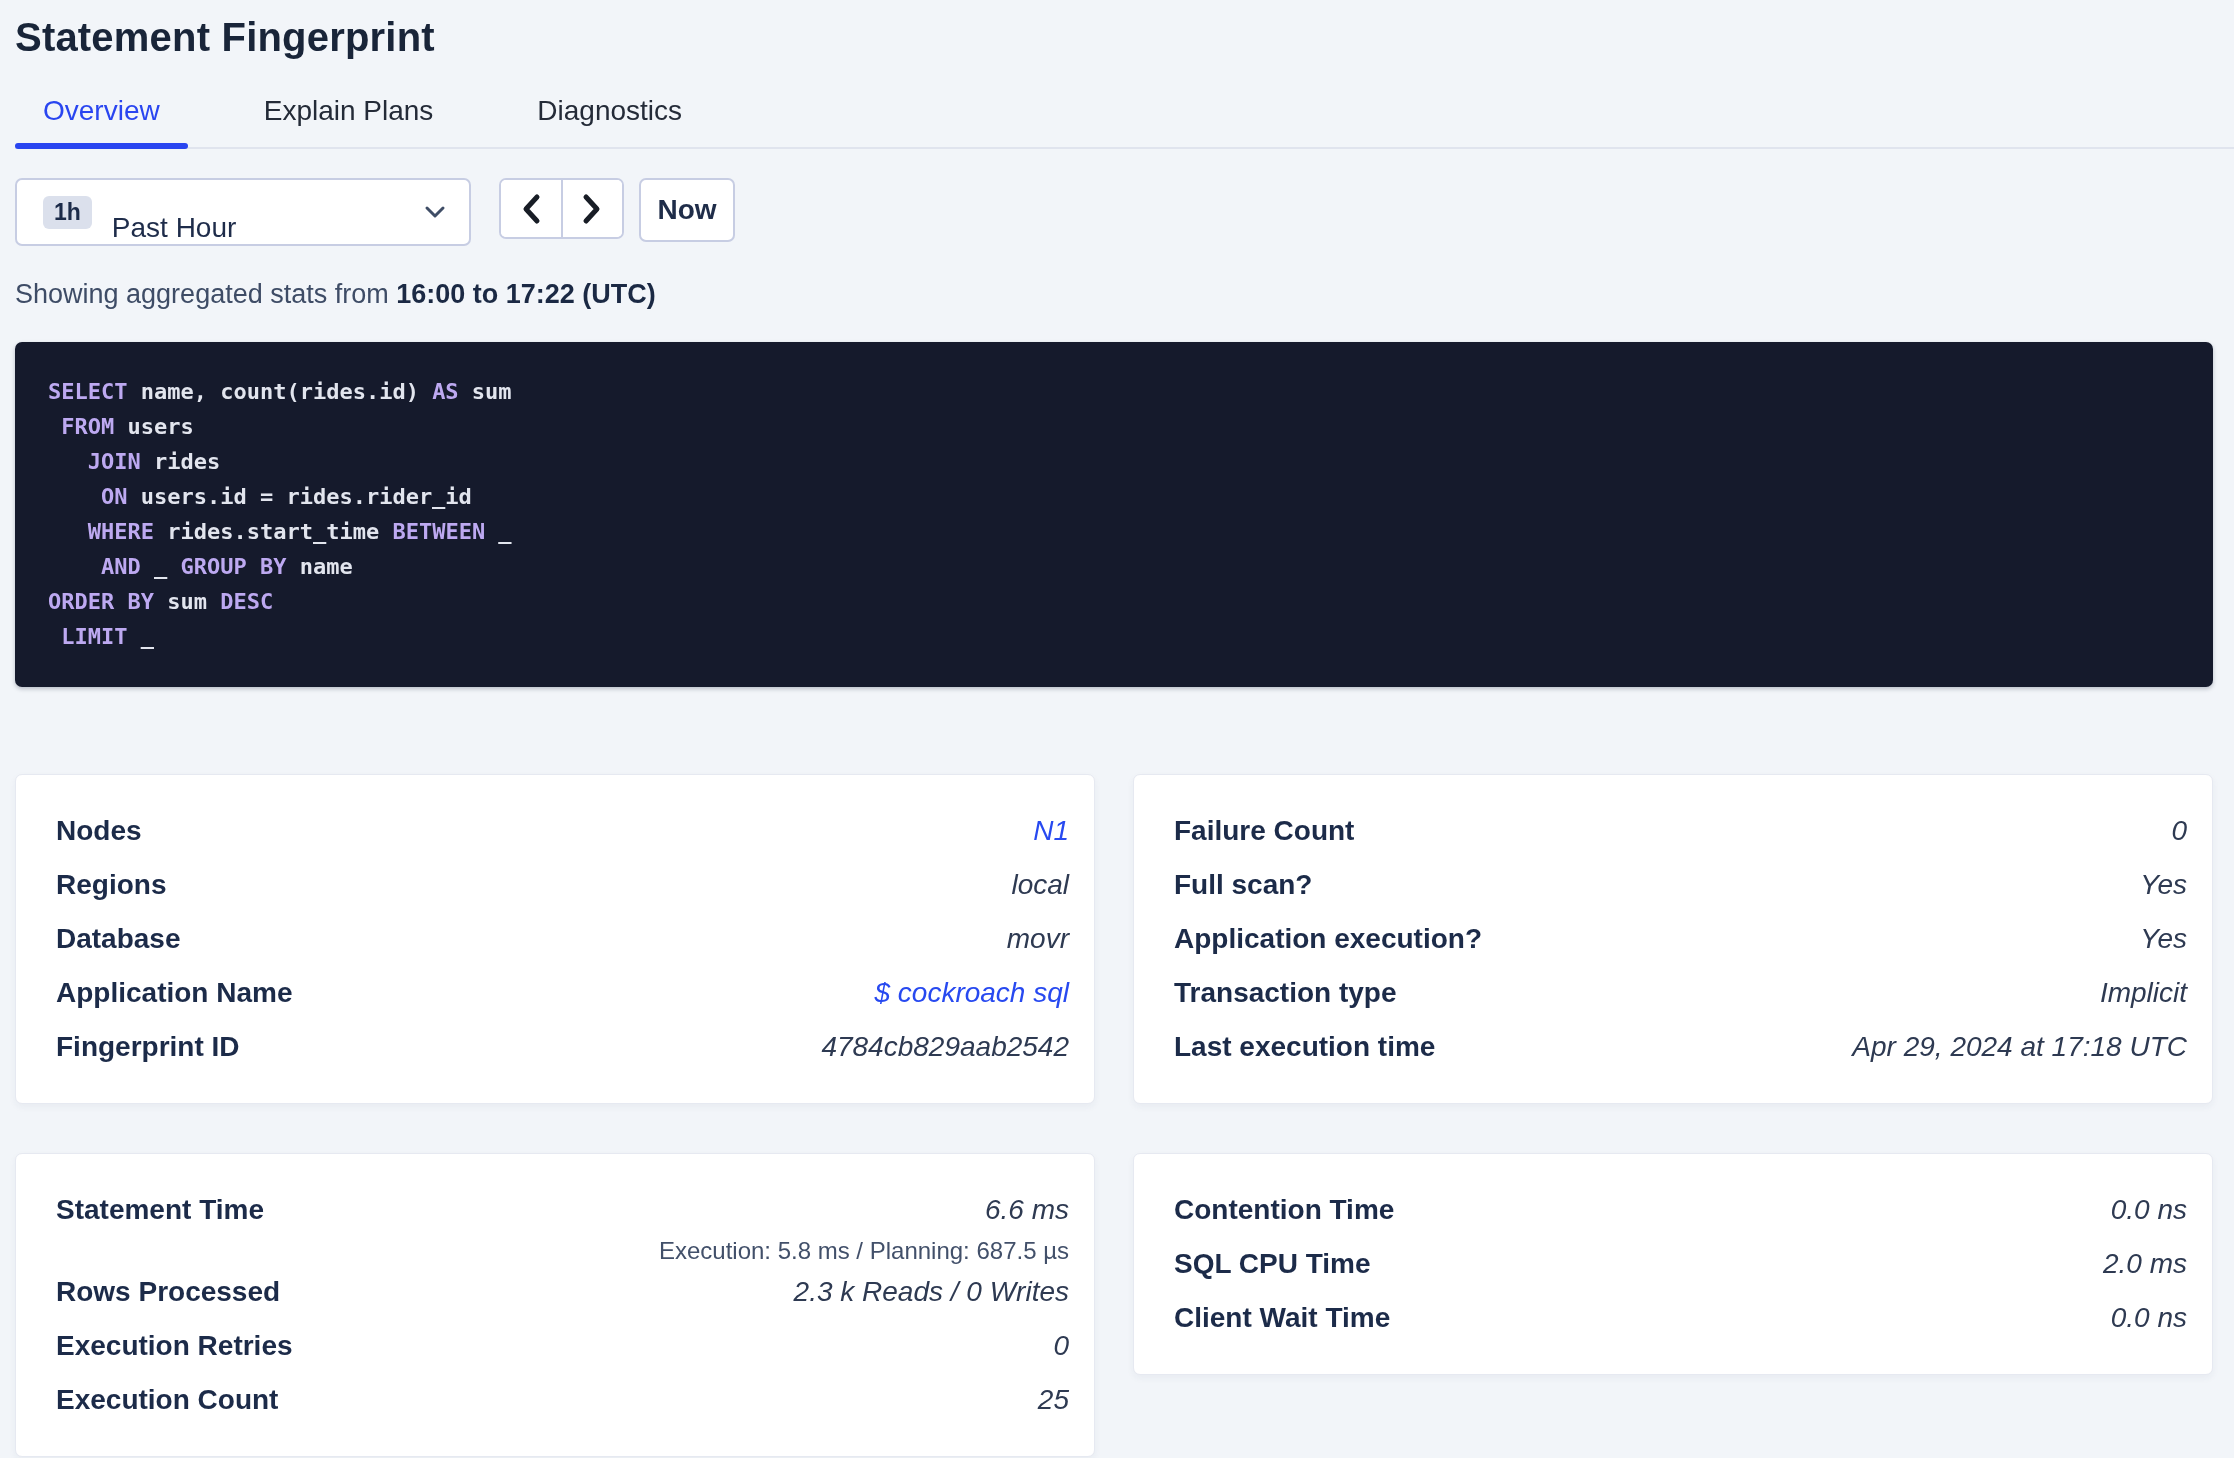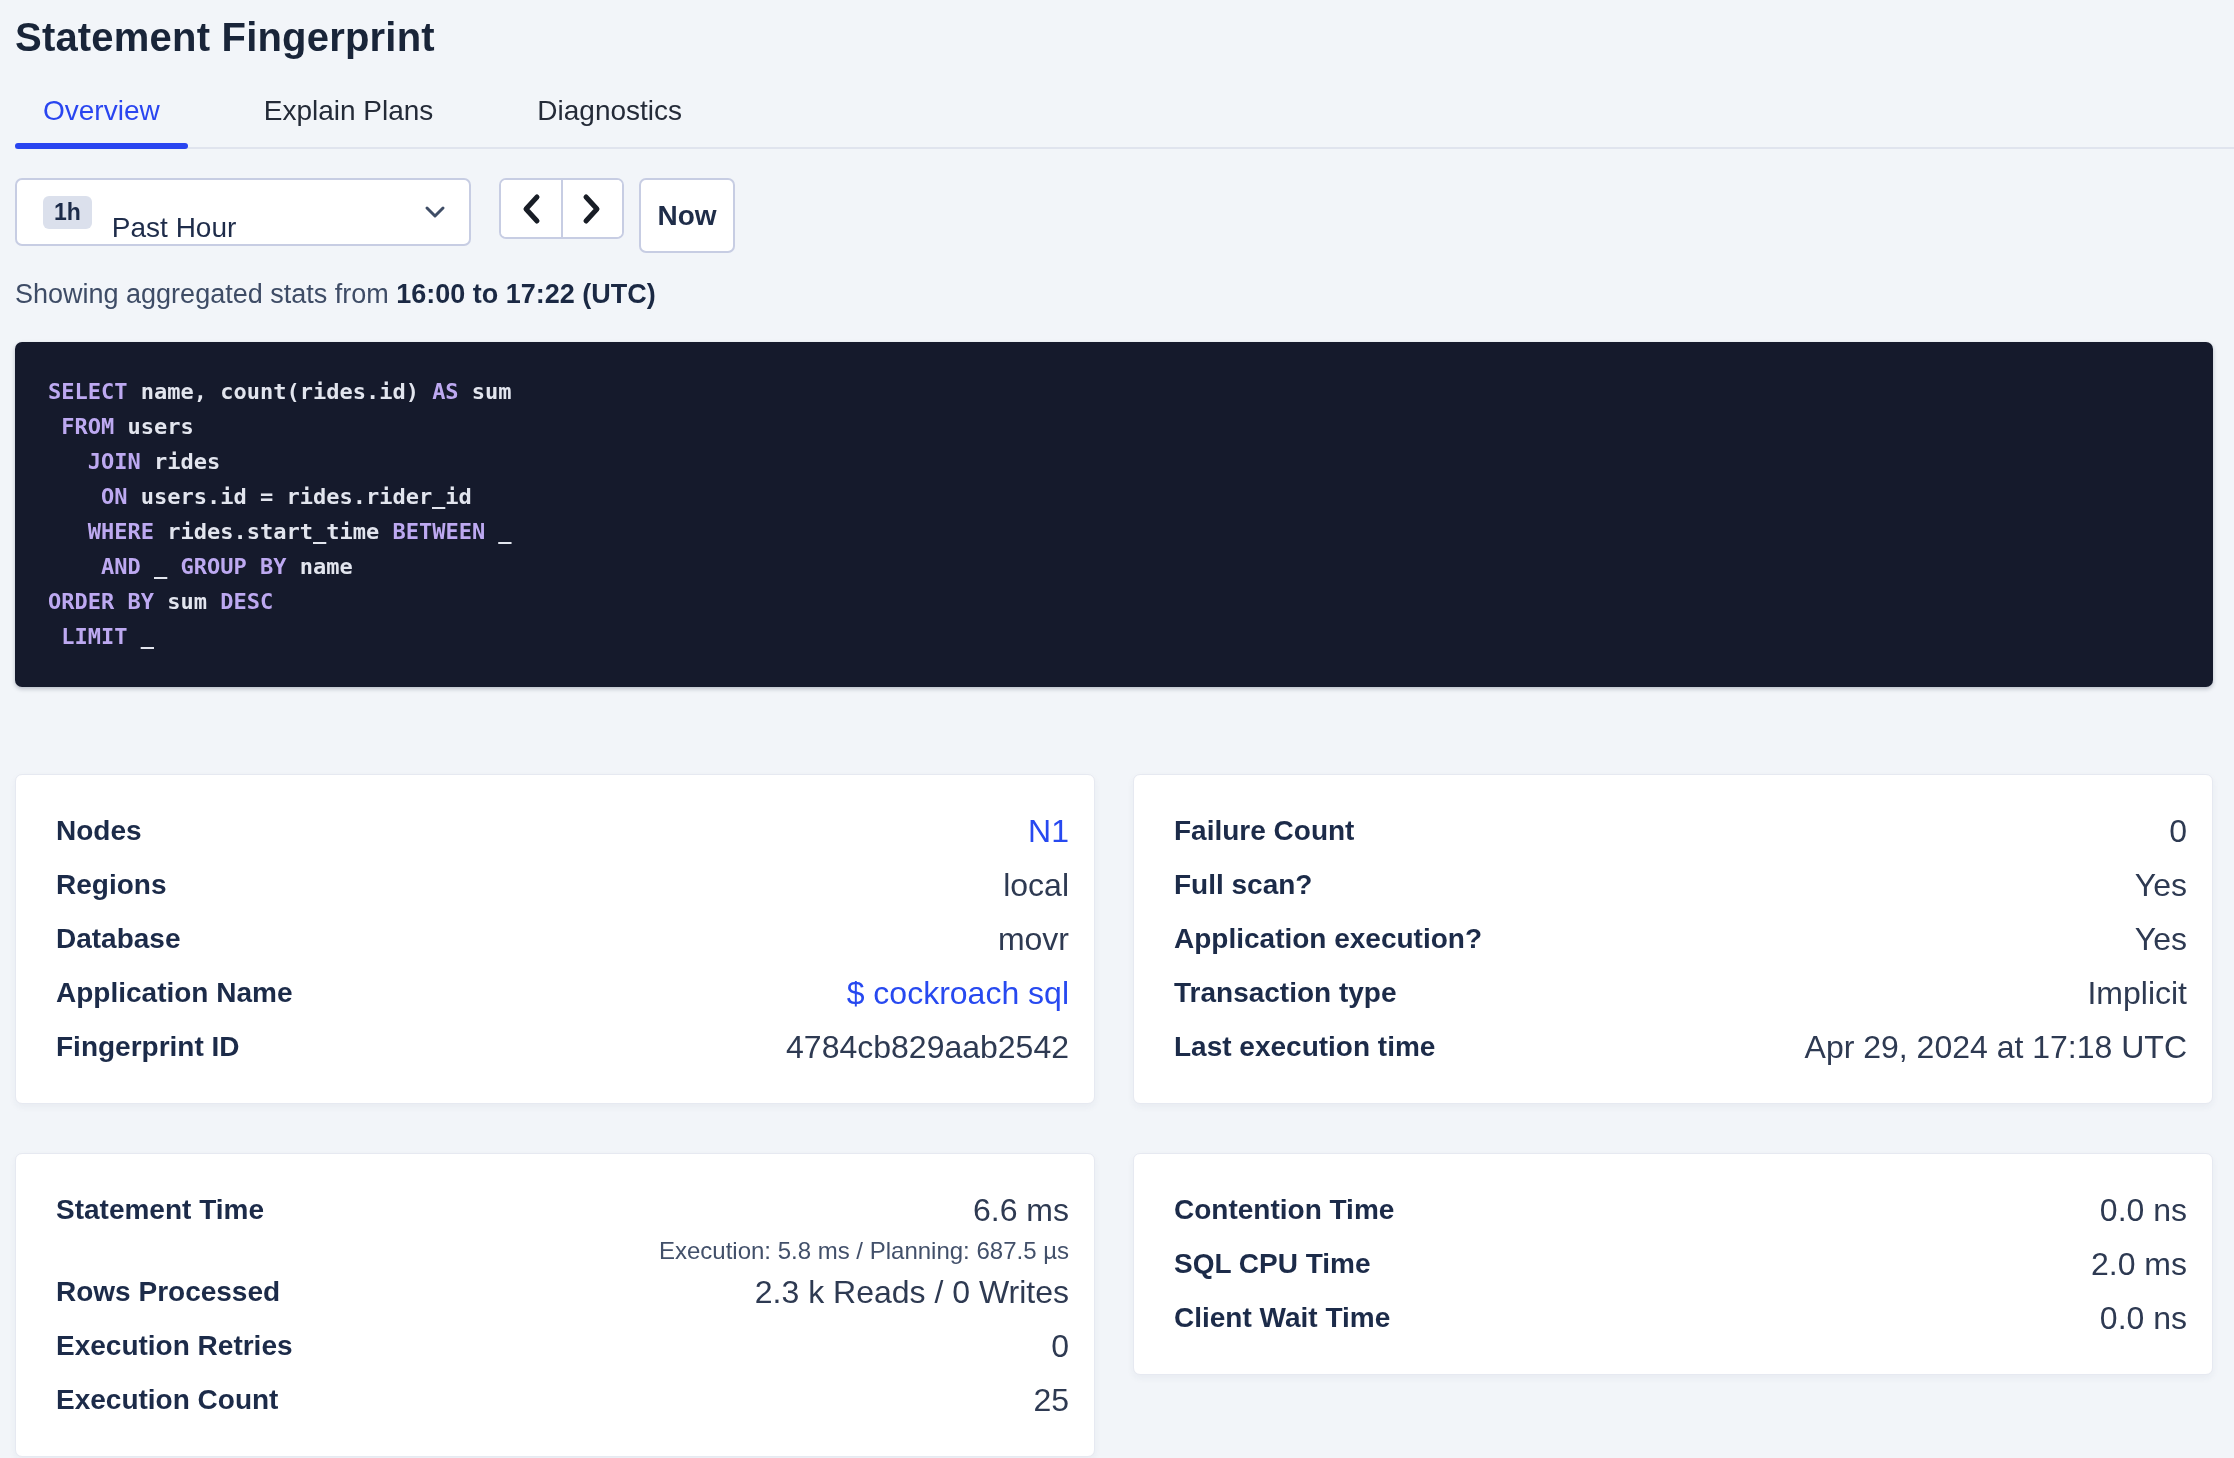--- a/index.html
+++ b/index.html
@@ -47,21 +47,21 @@
   .arrow-group {
     margin-left:28px; display:flex; width:125px; height:61px;
     background:#fff; border:2px solid #c7cde3; border-radius:7px; overflow:hidden;
   }
   .arrow-btn {
     flex:1; display:flex; align-items:center; justify-content:center;
     background:#fff; border:none; cursor:pointer;
   }
   .arrow-btn:first-child { border-right:2px solid #c7cde3; }
   .now-btn {
-    margin-left:15px; width:96px; height:75px; background:#fff;
+    margin-left:15px; width:96px; height:64px; background:#fff;
     border:2px solid #c7cde3; border-radius:7px;
     font-family:inherit; font-size:28px; font-weight:700; color:#1f2d49; cursor:pointer;
   }
 
   
   .stats-line { margin-top:40px; font-size:27px; color:#3e4c66; }
   .stats-line b { color:#1b2944; font-weight:700; }
 
   
   .sql-box {
@@ -83,21 +83,21 @@
     padding:29px 25px 29px 40px;
     box-shadow:0 3px 7px rgba(44,59,93,.05);
   }
   .row {
     min-height:54px; display:flex; align-items:center;
     justify-content:space-between;
   }
   .row.tall { align-items:flex-start; min-height:82px; }
   .row .label { font-size:28px; font-weight:700; color:#1c2b49; line-height:54px; white-space:nowrap; }
   .value-wrap { text-align:right; }
-  .row .value { font-size:32px; color:#2e3a52; line-height:54px; white-space:nowrap; }
+  .row .value { font-size:28px; color:#2e3a52; line-height:54px; white-space:nowrap;font-style:italic; }
   .row .value.link { color:var(--link,#2749f0); cursor:pointer; }
   .row .sub { display:block; font-size:24px; color:#42506a; line-height:28px; margin-top:0px; white-space:nowrap; }
 
   svg { display:block; }
 </style>
 </head>
 <body>
 
 <div class="page">
 

